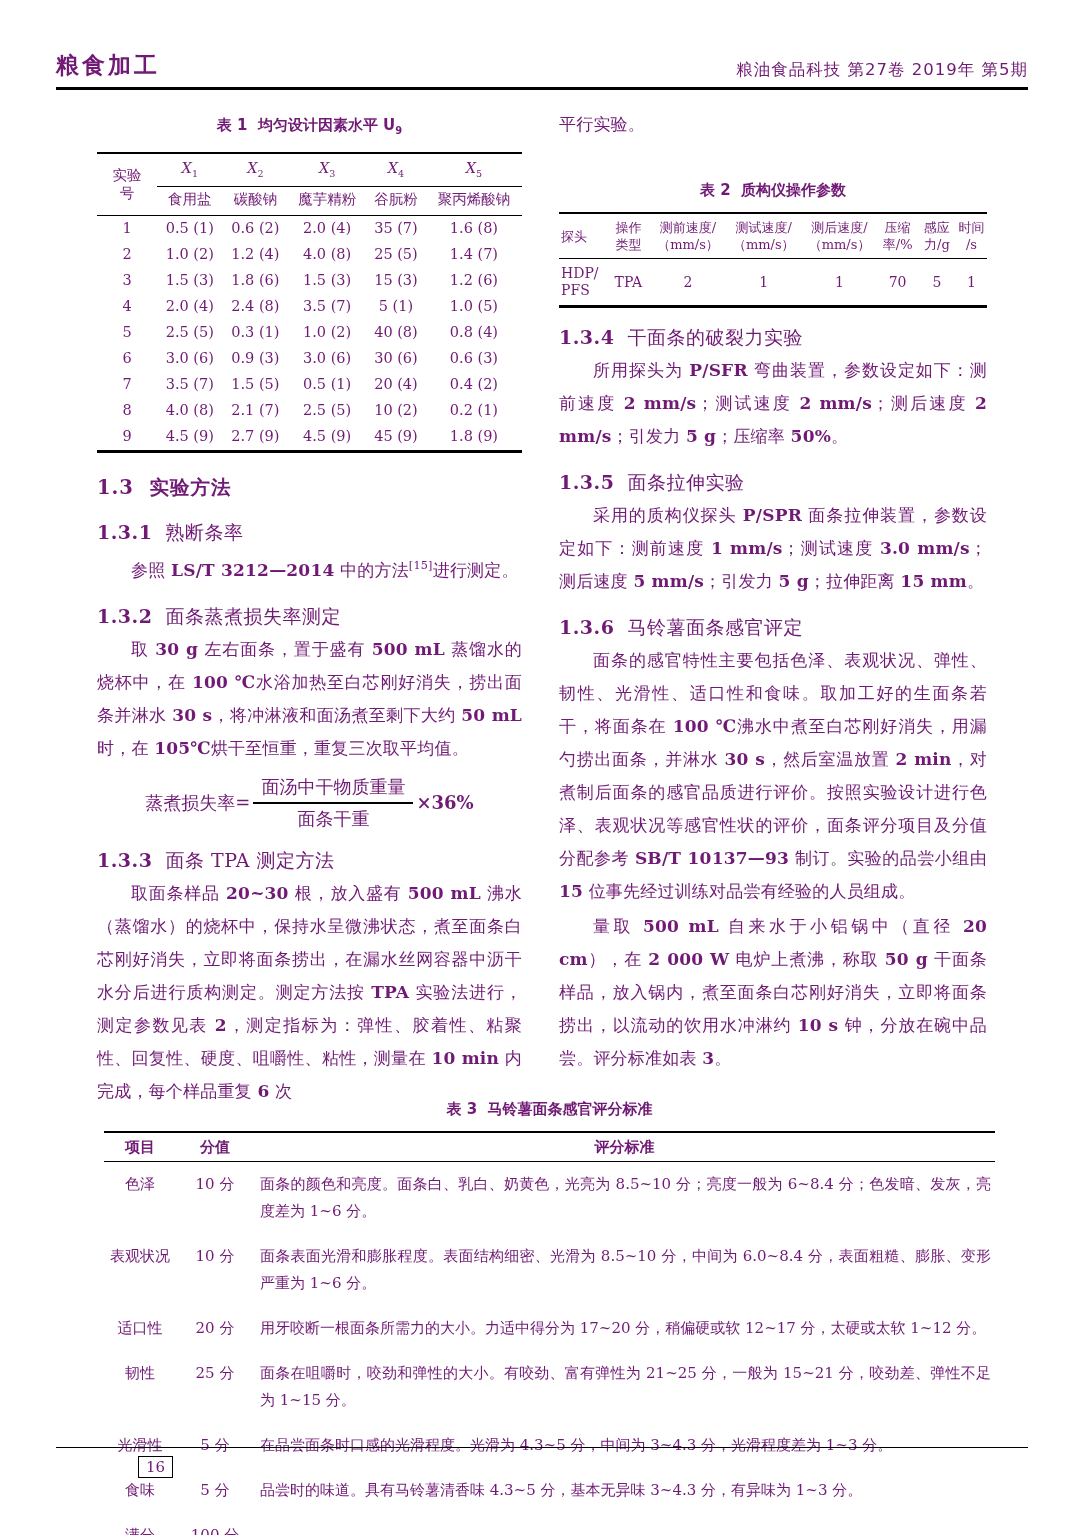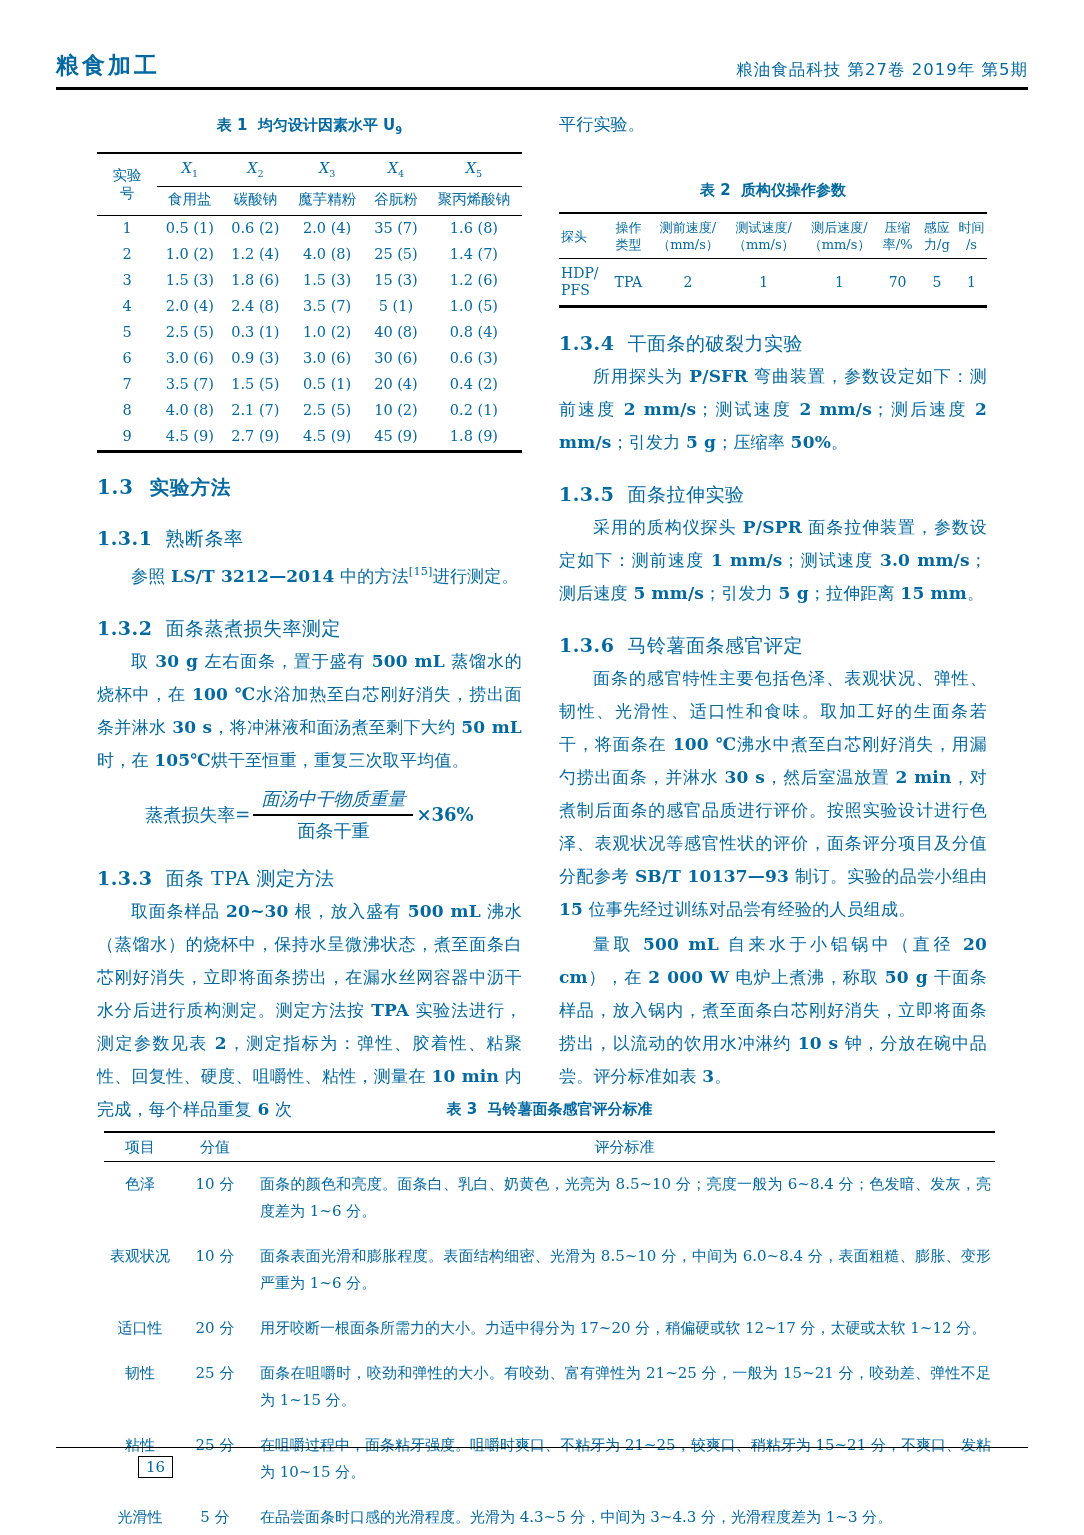--- a/index.html
+++ b/index.html
@@ -1,16 +1,16 @@
 <!DOCTYPE html>
 <html><head>
 <meta charset="utf-8">
 <style>
   html,body{margin:0;padding:0;background:#888;}
-  .page{position:relative;width:1084px;height:1535px;background:#ffffff;color:#0369a1;
+  .page{position:relative;width:1084px;height:1535px;background:#ffffff;color:#701a75;
         font-family:"DejaVu Serif",serif;overflow:hidden;margin:0 auto;}
   
   .page-header{position:absolute;top:0;left:56px;width:972px;display:flex;
                justify-content:space-between;align-items:flex-end;
                padding:50px 0 6px;border-bottom:3px solid #000;
                font-family:"DejaVu Sans",sans-serif;}
   .ph-left{font-size:23px;font-weight:bold;letter-spacing:3px;}
   .ph-right{font-size:16.5px;letter-spacing:1px;}
   
   .columns{position:absolute;top:106px;left:97px;width:890px;display:flex;gap:37px;}
@@ -34,40 +34,40 @@
   #table2 td{padding:6px 1px;line-height:17px;font-size:14px;vertical-align:middle;}
   #table2 th:first-child,#table2 td:first-child{text-align:left;padding-left:2px;}
   #table2 th:nth-child(1){width:46px;}
   #table2 th:nth-child(2){width:44px;}
   #table2 th:nth-child(3),#table2 th:nth-child(4),#table2 th:nth-child(5){width:76px;}
   #table2 th:nth-child(6){width:40px;}
   #table2 th:nth-child(7){width:38px;}
   #table2 th:nth-child(8){width:32px;}
   
   #table3{font-size:15px;}
-  #table3 th{border-bottom:1.5px solid #000;padding:4px 0;line-height:20px;}
+  #table3 th{border-bottom:1.5px solid #000;padding:4px 0;line-height:20px;font-weight:bold;}
   #table3 td{padding:9px 0;line-height:27px;vertical-align:top;}
   #table3 td:nth-child(1){width:72px;text-align:center;}
   #table3 td:nth-child(2){width:78px;text-align:center;}
   #table3 td:nth-child(3){text-align:left;padding-left:6px;padding-right:4px;text-align:justify;}
   .table3-block{position:absolute;top:1090px;left:104px;width:891px;}
   
   .h2{font-size:19.5px;font-weight:bold;line-height:30px;margin-top:20px;letter-spacing:1px;}
-  .h3{font-size:19px;line-height:30px;margin-top:20px;letter-spacing:0.5px;}
+  .h3{font-size:19px;line-height:30px;margin-top:14px;letter-spacing:0.5px;}
   .body{font-size:17px;line-height:33px;text-align:justify;text-indent:2em;
         margin:2px 0 0;letter-spacing:0.2px;}
   .noindent{text-indent:0;}
   .b{font-weight:bold;}
   .i{font-style:italic;}
   .sup{font-size:66%;vertical-align:super;}
   .sub{font-size:66%;vertical-align:sub;}
   
   .formula{display:flex;justify-content:center;align-items:center;margin:10px 0 6px;font-size:18px;}
   .frac{display:inline-flex;flex-direction:column;text-align:center;margin:0 3px;}
-  .num{border-bottom:2px solid #000;padding:0 8px 3px;font-style:italic;}
+  .num{border-bottom:2px solid #000;padding:0 8px 3px;}
   .den{padding-top:3px;}
   .f-suffix{font-weight:bold;}
   
   .footer-rule{position:absolute;top:1447px;left:56px;width:972px;border-top:1.5px solid #000;}
   .page-number{position:absolute;top:1456px;left:98px;border:1.5px solid #000;
                font-size:15px;line-height:20px;padding:0 7px;margin-left:40px;}
 </style>
 </head>
 <body>
 
@@ -291,25 +291,20 @@
             <td>适口性</td>
             <td>20 分</td>
             <td>用牙咬断一根面条所需力的大小。力适中得分为 17~20 分，稍偏硬或软 12~17 分，太硬或太软 1~12 分。</td>
           </tr>
           <tr>
             <td>韧性</td>
             <td>25 分</td>
             <td>面条在咀嚼时，咬劲和弹性的大小。有咬劲、富有弹性为 21~25 分，一般为 15~21 分，咬劲差、弹性不足为 1~15 分。</td>
           </tr>
           <tr>
-            <td>粘性</td>
-            <td>25 分</td>
-            <td>在咀嚼过程中，面条粘牙强度。咀嚼时爽口、不粘牙为 21~25，较爽口、稍粘牙为 15~21 分，不爽口、发粘为 10~15 分。</td>
-          </tr>
-          <tr>
             <td>光滑性</td>
             <td>5 分</td>
             <td>在品尝面条时口感的光滑程度。光滑为 4.3~5 分，中间为 3~4.3 分，光滑程度差为 1~3 分。</td>
           </tr>
           <tr>
             <td>食味</td>
             <td>5 分</td>
             <td>品尝时的味道。具有马铃薯清香味 4.3~5 分，基本无异味 3~4.3 分，有异味为 1~3 分。</td>
           </tr>
           <tr>

